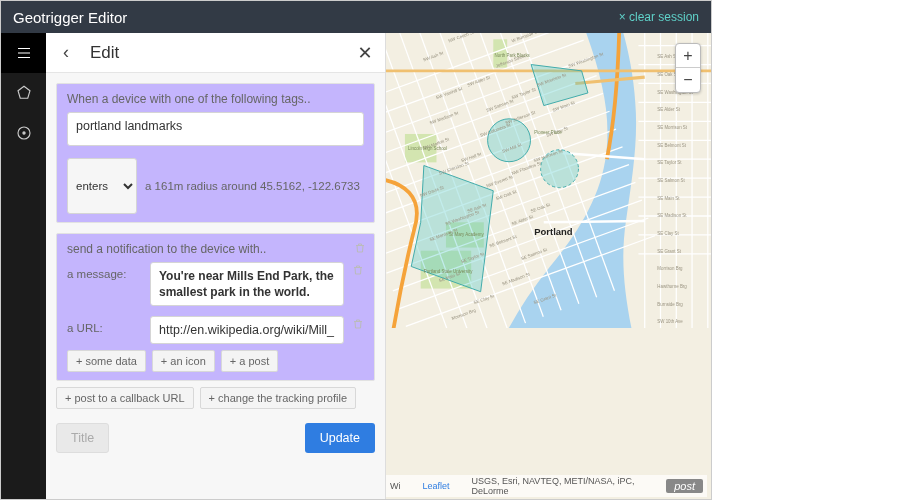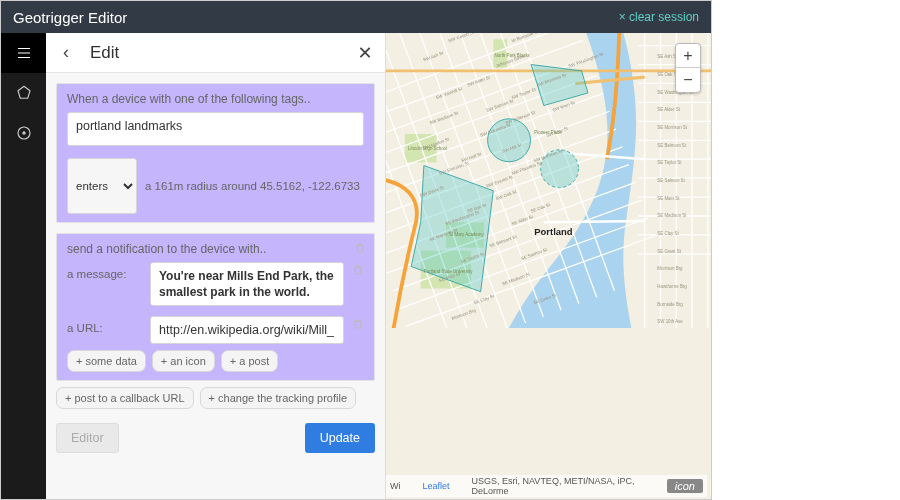--- a/index.html
+++ b/index.html
@@ -25,21 +25,21 @@
   input[type=text], textarea, select { width:100%; border:1px solid #d5d5d5; border-radius:3px; padding:6px 8px; font-size:12.5px; background:#fff; color:#333; }
   textarea.tags { height:34px; resize:none; }
   .cond-row { display:flex; align-items:center; gap:8px; margin-top:8px; }
   .cond-row select { width:70px; font-size:11.5px; padding:20px 4px; background:#f6f6f6;}
   .cond-row span { font-size:11.5px; color:#666; }
   .field-row { display:flex; align-items:flex-start; gap:8px; margin-bottom:6px; }
   .field-row label { width:75px; font-size:11.5px; color:#666; padding-top:6px;}
   .field-row .field { flex:1; }
   .msg { height:44px; resize:none; font-weight:600; font-size:12px; line-height:1.3;}
   .chips { display:flex; flex-wrap:wrap; gap:6px; margin-top:2px;}
-  .chip { font-size:11px; color:#666; background:#f4f4f4; border:1px solid #d8d8d8; border-radius:7px; padding:4px 8px; cursor:pointer;}
+  .chip { font-size:11px; color:#666; background:#f4f4f4; border:1px solid #d8d8d8; border-radius:2px; padding:4px 8px; cursor:pointer;}
   .title-group .heading-row { display:flex; justify-content:space-between; align-items:center; font-size:12px; color:#666;}
   .footer-row { display:flex; justify-content:space-between; margin-top:14px;}
   .btn { font-size:12.5px; padding:7px 14px; border-radius:3px; border:1px solid transparent; cursor:pointer;}
   .btn-delete { background:#e9e9e9; color:#aaa; border-color:#ddd;}
   .btn-update { background:#2f7de1; color:#fff; }
   
   .map { flex:1; position:relative; overflow:hidden; background:#f3efe2;}
   .map svg.base { position:absolute; inset:0; }
   .zoom { position:absolute; top:10px; right:10px; width:26px; background:#fff; border:1px solid #bbb; border-radius:4px; box-shadow:0 1px 3px rgba(0,0,0,.2);}
   .zoom div { height:24px; display:flex; align-items:center; justify-content:center; font-size:16px; color:#444; cursor:pointer;}
@@ -133,21 +133,21 @@
           <span class="chip">+ an icon</span>
           <span class="chip">+ a post</span>
         </div>
       </div>
       <div class="chips" style="margin:-4px 0 10px 0">
         <span class="chip">+ post to a callback URL</span>
         <span class="chip">+ change the tracking profile</span>
       </div>
 
       <div class="footer-row">
-        <button class="btn btn-delete">Editor</button>
+        <button class="btn btn-delete">Title</button>
         <button class="btn btn-update">Update</button>
       </div>
     </div>
   </div>
 
   <div class="map">
     <svg class="base" viewBox="0 0 515 468">
 
       <path class="river" d="M310,-20 C340,60 355,120 350,180 C345,250 310,310 260,370 C220,420 190,470 170,520 L400,520 C380,430 370,370 380,300 C390,230 400,170 395,110 C392,60 380,10 370,-20 Z"></path>
 
@@ -284,18 +284,18 @@
     </svg>
 
     <div class="zoom">
       <div>+</div>
       <div>−</div>
     </div>
     <div class="attribution">
       <span>Wi</span>
       <a>Leaflet</a>
       <span>USGS, Esri, NAVTEQ, METI/NASA, iPC, DeLorme</span>
-      <span class="esri">icon</span>
+      <span class="esri">post</span>
     </div>
   </div>
 </div>
 
 </div>
 
 </body></html>

